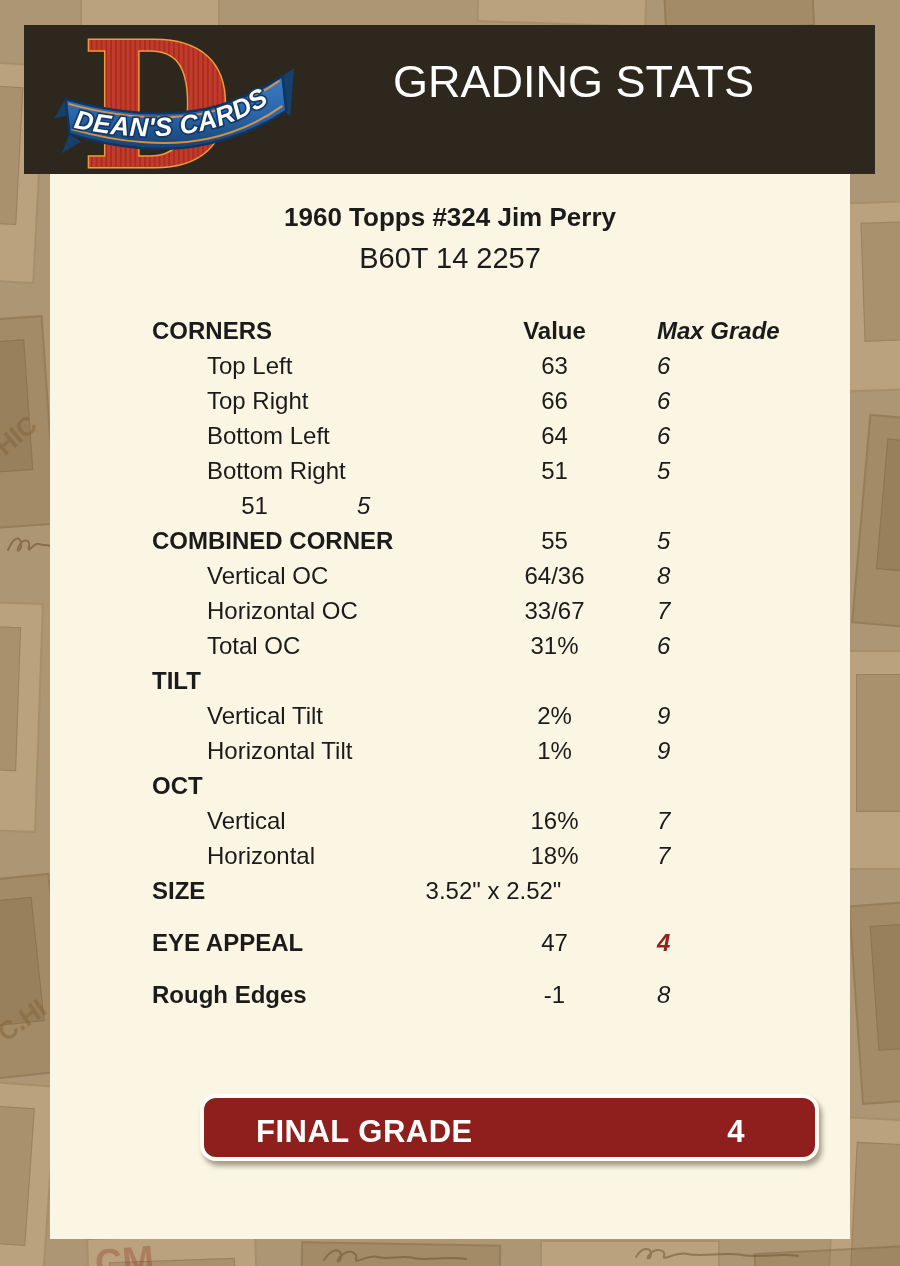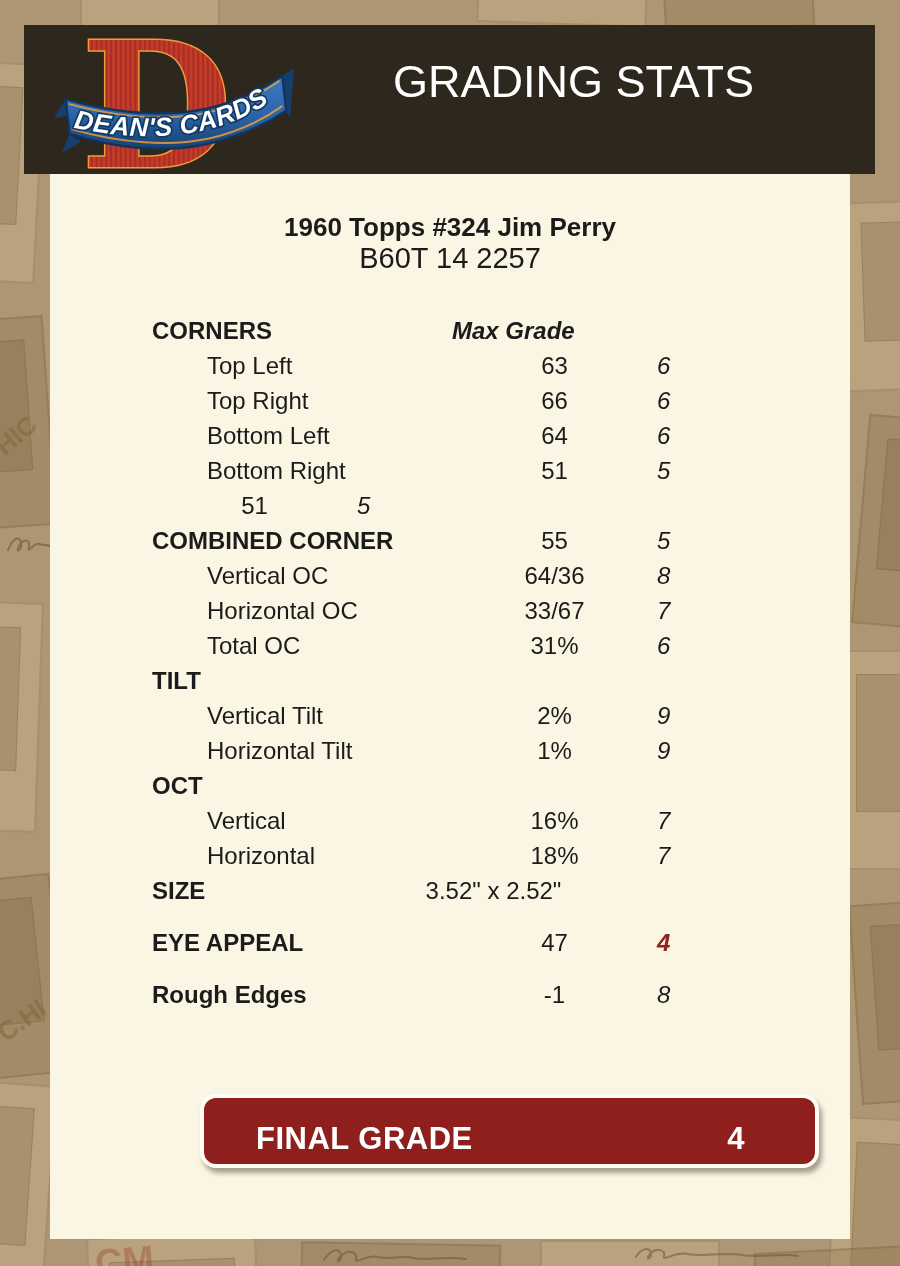--- a/index.html
+++ b/index.html
@@ -28,21 +28,21 @@
   .logo{position:absolute; left:30px; top:6px; width:240px; height:142px; overflow:visible;}
   .hdr-title{position:absolute; left:280px; right:32px; top:32px; height:50px;
     line-height:50px; text-align:center; font-size:45px; color:#ffffff;}
   .hdr-sub{position:absolute; left:280px; right:14px; top:96px; height:36px;
     line-height:36px; text-align:center; font-size:36px; color:#ffffff;}
   
   .panel{
     position:absolute; left:50px; top:174px; width:800px; height:1065px;
     background:#fbf5e3; z-index:1;
   }
-  .card-title{position:absolute; left:0; width:100%; top:38px; height:30px;
+  .card-title{position:absolute; left:0; width:100%; top:28px; height:30px;
     line-height:30px; text-align:center; font-size:26px; font-weight:bold;}
   .card-code{position:absolute; left:0; width:100%; top:69px; height:30px;
     line-height:30px; text-align:center; font-size:29px;}
   
   .gtable{position:absolute; left:102px; top:139px; width:645px; font-size:24px;}
   .trow{display:flex; height:35px; align-items:center;}
   .trow.gap{margin-top:17px;}
   .cell{white-space:nowrap;}
   .cell.label{width:300px; box-sizing:border-box;}
   .cell.label.indent{padding-left:55px;}
@@ -50,21 +50,21 @@
   .cell.max{width:140px; text-align:left;font-style:italic;}
   .bold{font-weight:bold;}
   .red{color:#8f2420;}
   .shift-left{transform:translateX(-61px);}
   
   .final-grade{
     position:absolute; left:150px; top:920px; width:489px; height:50px;
     background:#8e1f1c; border:4px solid #fffef6; border-radius:16px;
     box-shadow:3px 5px 5px rgba(96,86,70,.55);
     display:flex; align-items:center; justify-content:space-between;
-    padding:16px 70px 0 52px; color:#ffffff; font-size:31px; font-weight:bold;
+    padding:9px 70px 0 52px; color:#ffffff; font-size:31px; font-weight:bold;
     letter-spacing:.5px; cursor:pointer;
   }
 </style>
 </head>
 <body>
 
 <div class="screen">
 
   <div class="collage">
     <div class="bg-card" style="left:-120px;top:60px;width:160px;height:220px;transform:rotate(3deg);">
@@ -156,20 +156,21 @@
     <div class="hdr-title">GRADING STATS</div>
   </div>
 
   <div class="panel">
     <div class="card-title">1960 Topps #324 Jim Perry</div>
     <div class="card-code">B60T 14 2257</div>
 
     <div class="gtable">
         <div class="trow">
     <div class="cell label bold">CORNERS</div>
+    <div class="cell value bold">Value</div>
     <div class="cell max bold">Max Grade</div>
   </div>
         <div class="trow">
     <div class="cell label indent">Top Left</div>
     <div class="cell value">63</div>
     <div class="cell max">6</div>
   </div>
         <div class="trow">
     <div class="cell label indent">Top Right</div>
     <div class="cell value">66</div>

